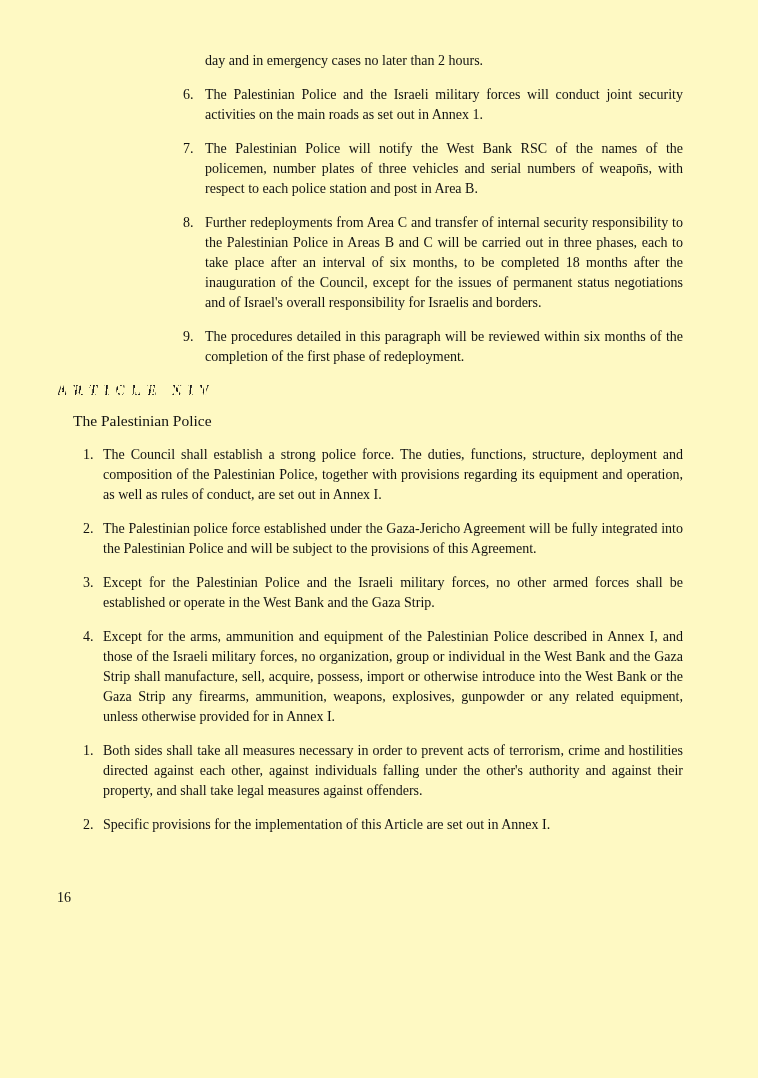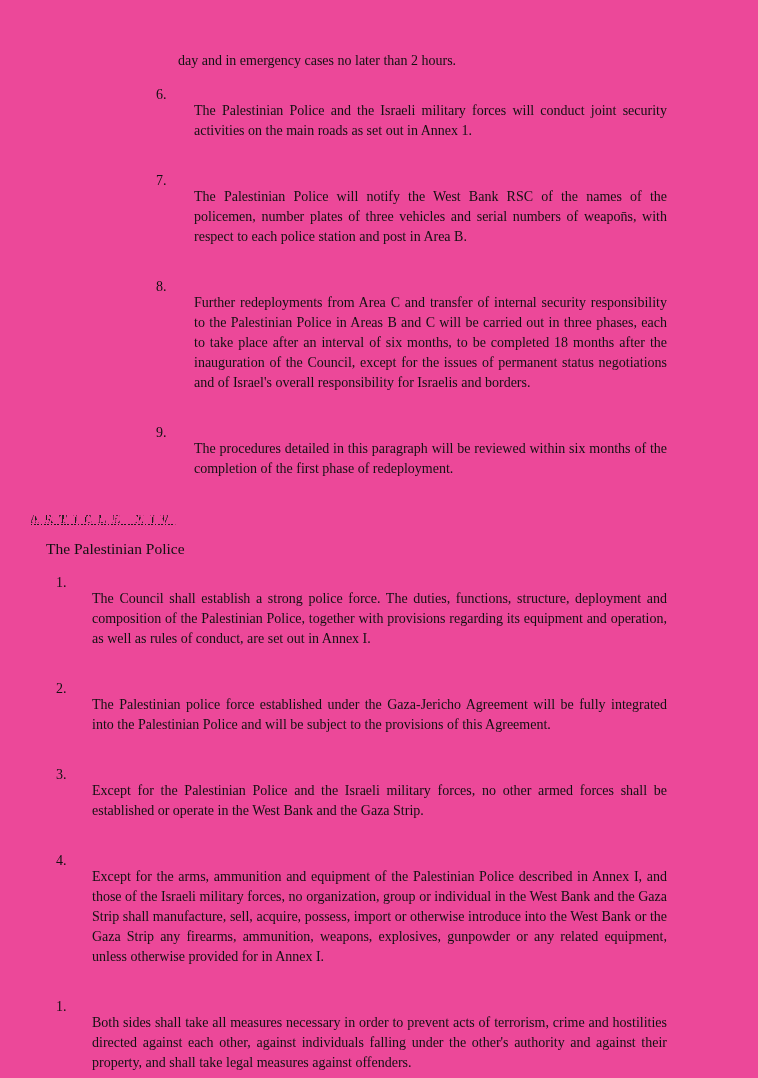--- a/index.html
+++ b/index.html
@@ -5,23 +5,23 @@
   html, body {
     margin: 0;
     padding: 0;
     background: #e8e8e8;
   }
   .page {
     position: relative;
     width: 758px;
     height: 1078px;
     margin: 0 auto;
-    background: #ec4899;
+    background: #fef9c3;
     box-sizing: border-box;
-    padding: 51px 75px 0 30px;
+    padding: 51px 75px 0 57px;
     font-family: "Liberation Serif", "DejaVu Serif", serif;
     font-size: 14px;
     line-height: 20px;
     color: #111111;
     overflow: hidden;
   }
 
   
   .toplist { margin-left: 126px; }
   .cont-para {
@@ -33,35 +33,34 @@
   .lowlist { margin-left: 26px; }
 
   .list-item {
     display: flex;
     margin: 0 0 14px 0;
   }
   .toplist .list-item .num { flex: 0 0 22px; }
   .lowlist .list-item .num { flex: 0 0 20px; }
   .list-item .para {
     flex: 1;
-    margin: 16px;
+    margin: 0;
     text-align: justify;
   }
 
   .article-heading {
     margin: 6px 0 0 0;
     height: 18px;
     font-weight: 700;
-    font-size: 12px;
+    font-size: 14px;
     letter-spacing: 6px;
     color: #1b1b1b;
     filter: blur(0.3px);
     -webkit-mask-image: repeating-linear-gradient(100deg, #000 0px, #000 1.7px, transparent 1.7px, transparent 3.3px);
     mask-image: repeating-linear-gradient(100deg, #000 0px, #000 1.7px, transparent 1.7px, transparent 3.3px);
-    text-decoration: underline;
   }
 
   .section-title {
     margin: 12px 0 14px 16px;
     height: 20px;
     font-size: 15.5px;
     font-weight: 400;
   }
 
   .page-number {

